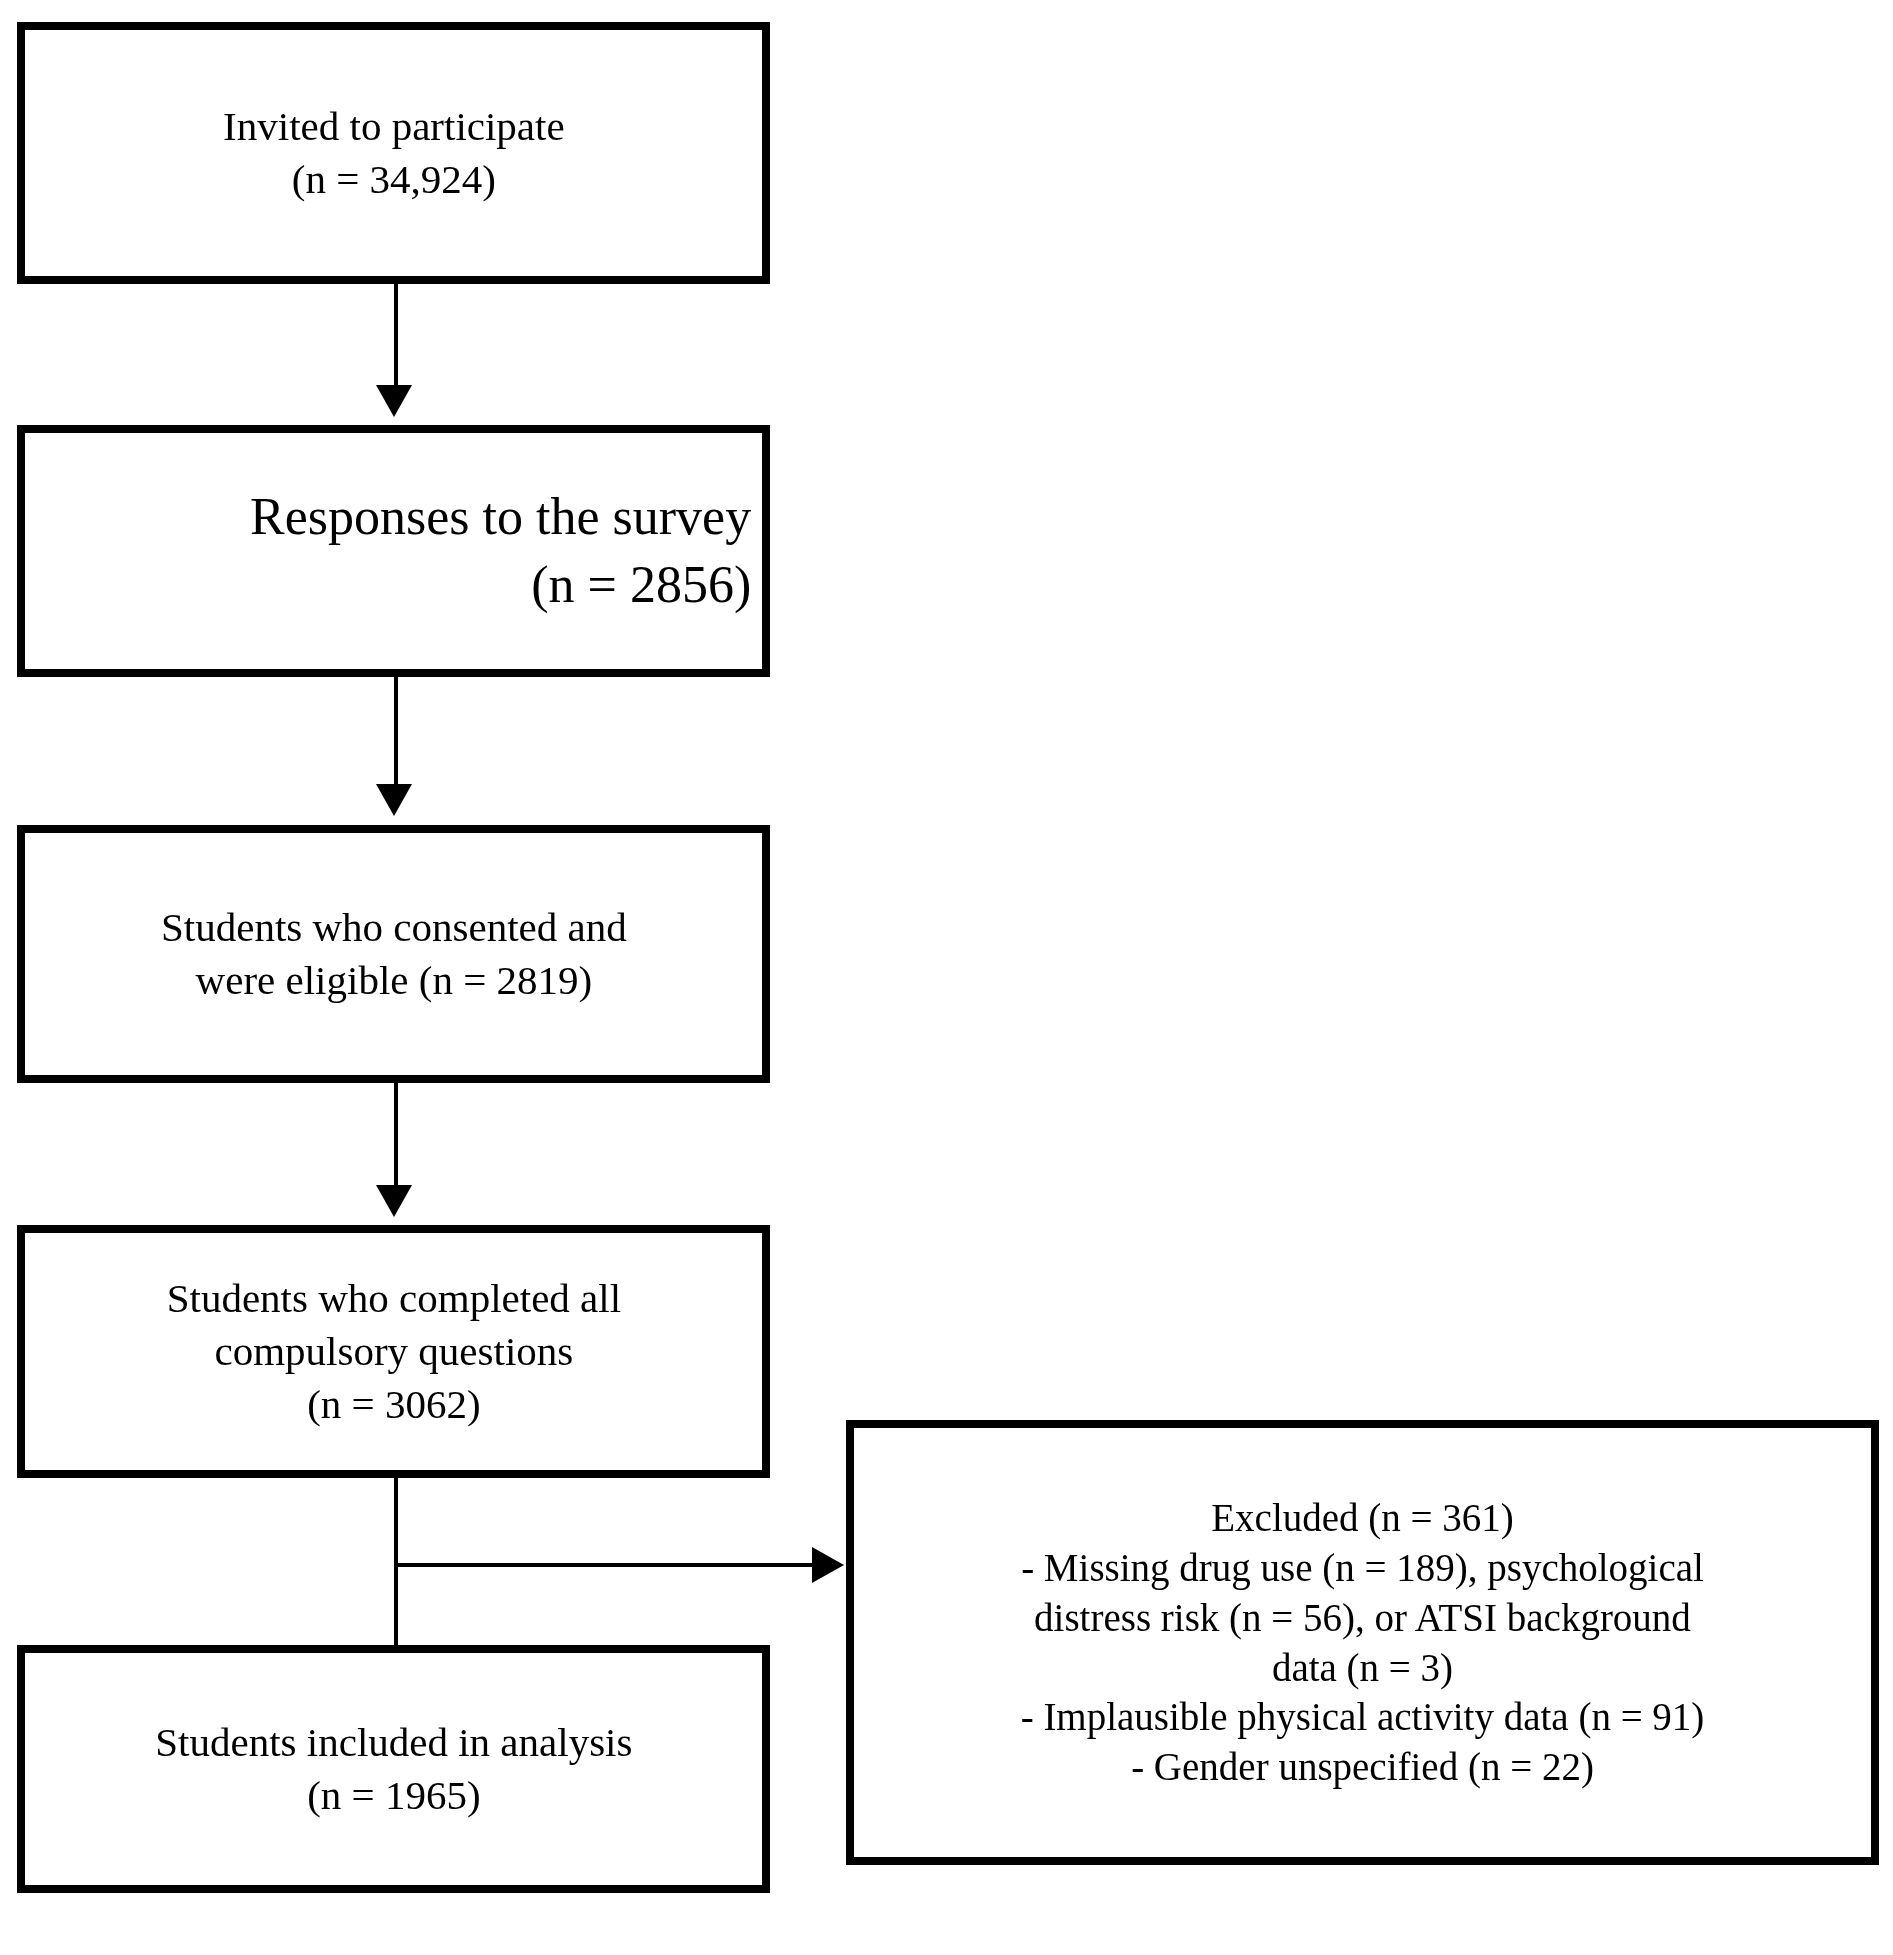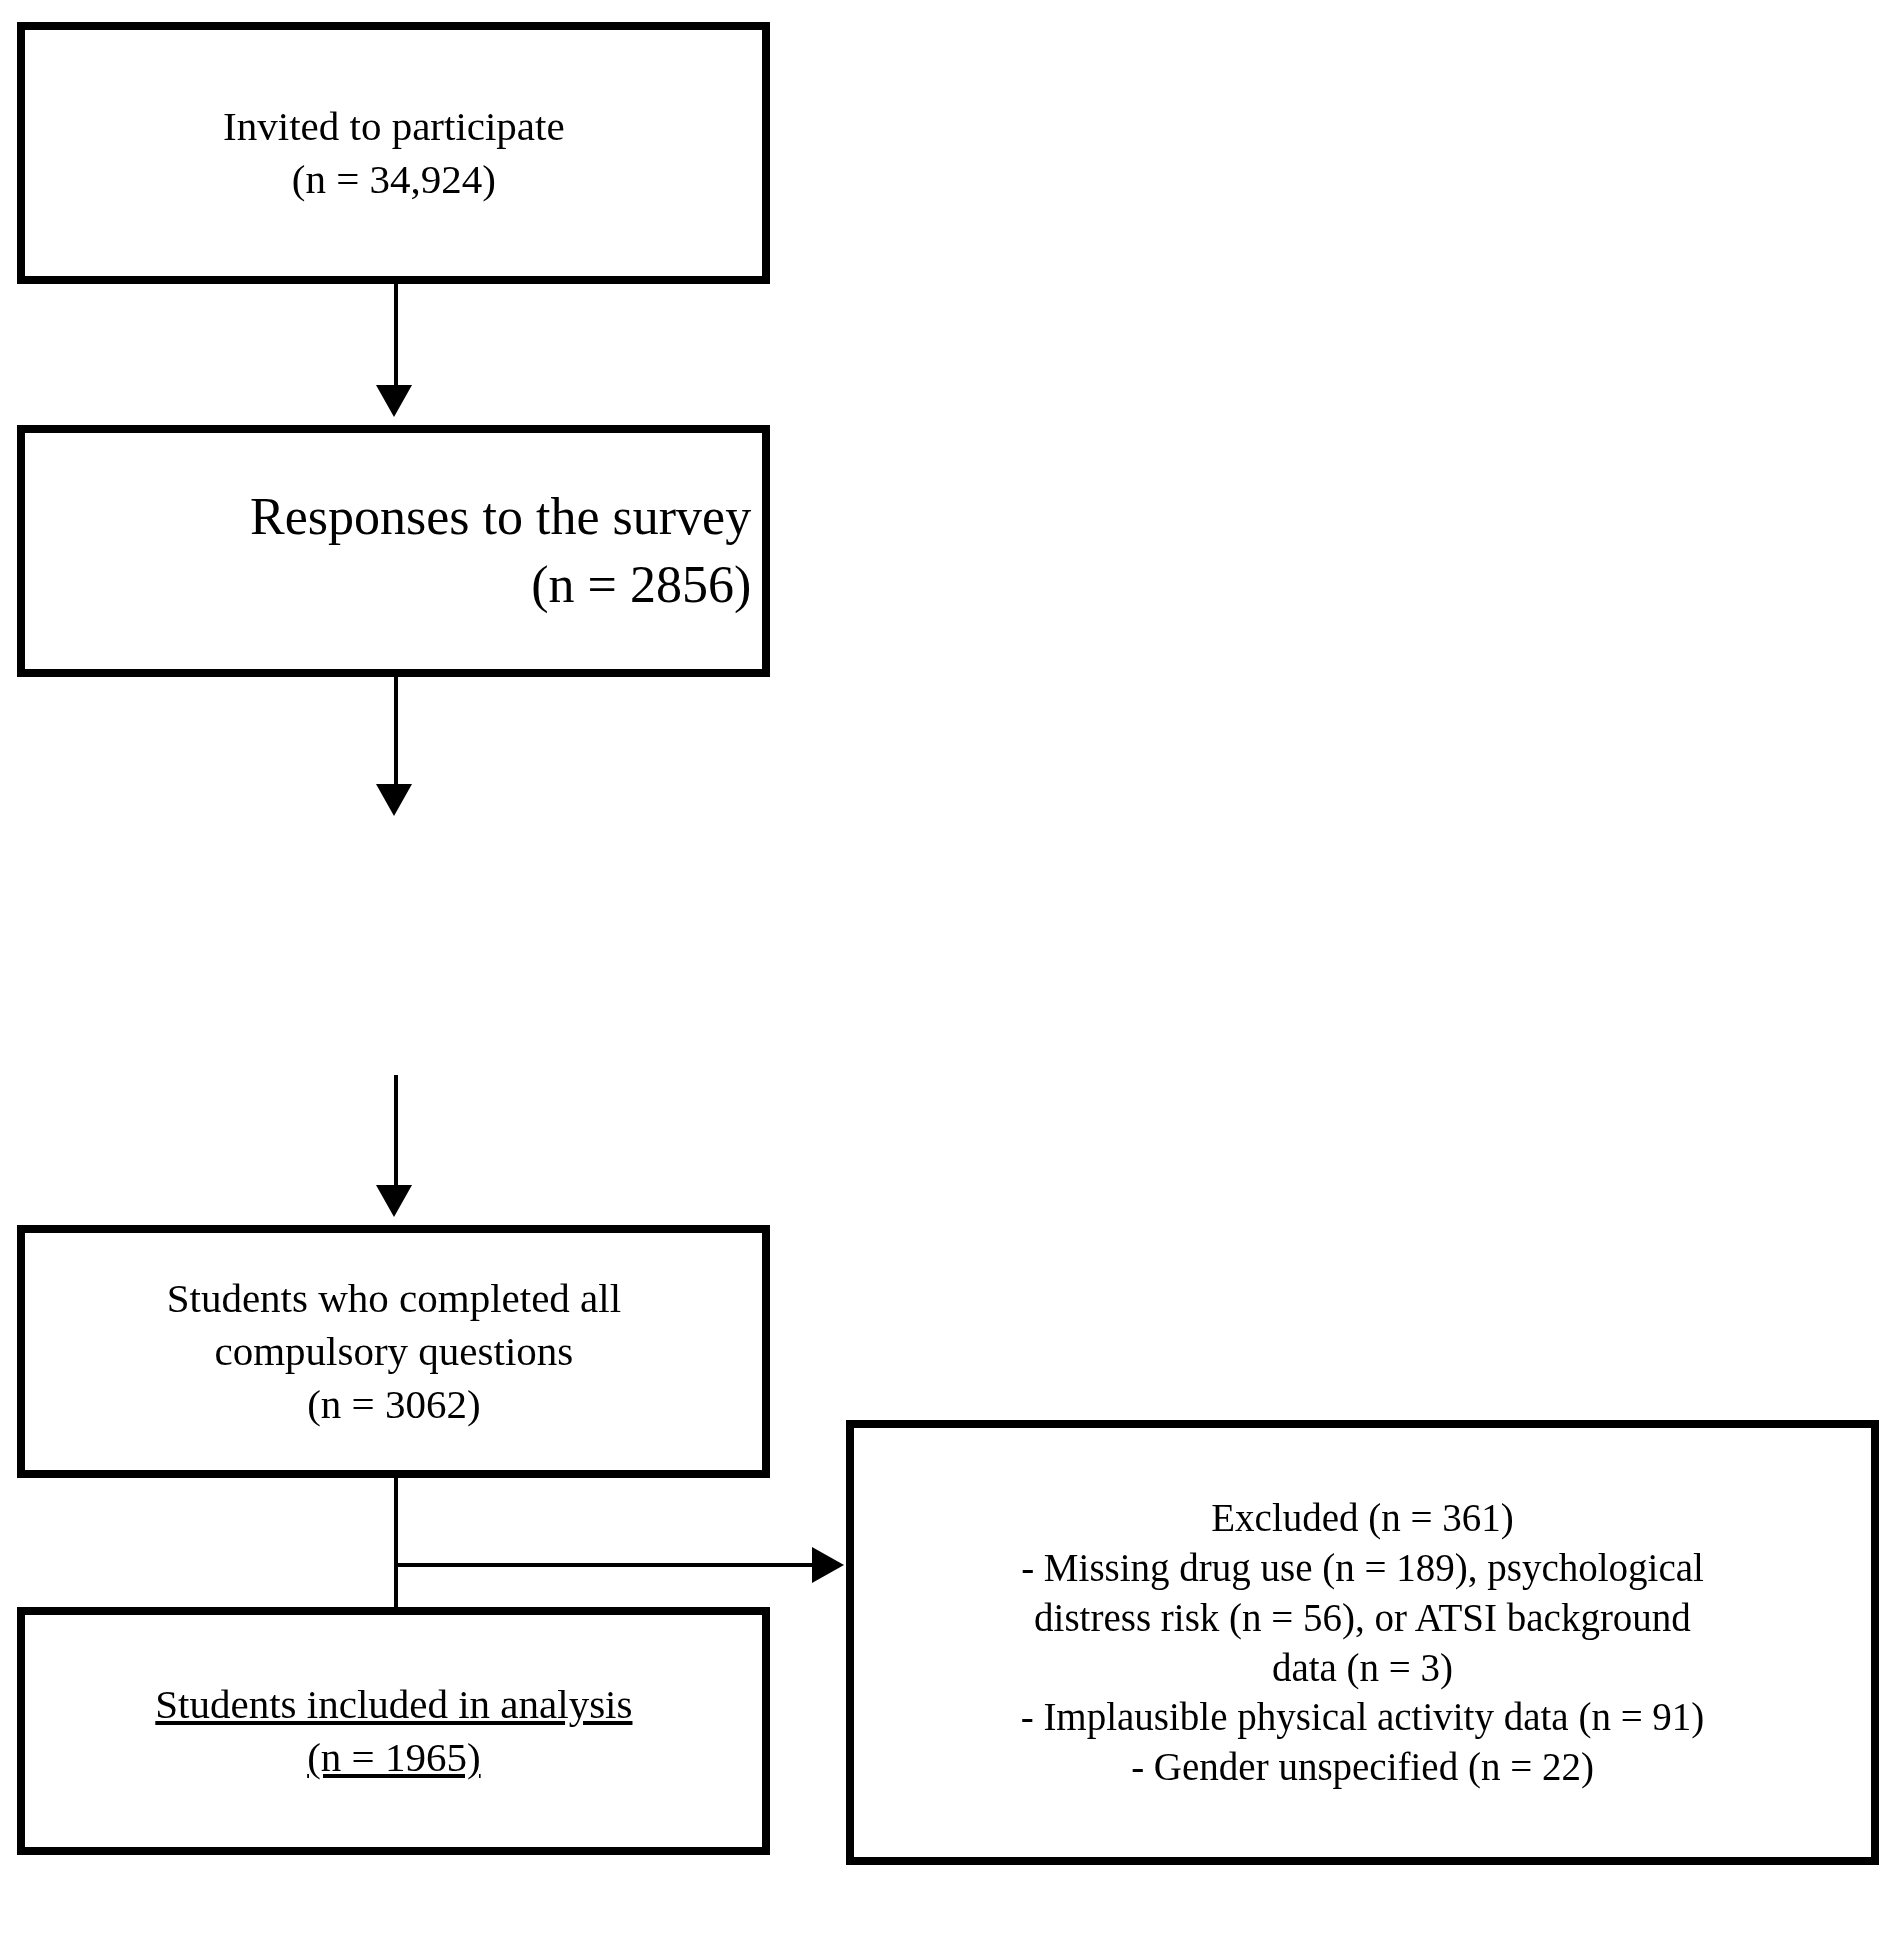--- a/index.html
+++ b/index.html
@@ -36,21 +36,21 @@
     white-space: pre-line;
   }
 
   
   .col-left { left: 17.4px; width: 753px; margin-top: 8px; }
 
   #node-invited    { top: 14.3px;   height: 262px; font-size: 41px; }
   #node-responses  { top: 417px;  height: 252px; font-size: 52px; text-align: right; }
   #node-consented  { top: 817px; height: 258px; font-size: 41px; }
   #node-completed  { top: 1217px; height: 253px; font-size: 41px; }
-  #node-included   { top: 1599px; height: 248px; font-size: 41px; text-decoration: underline; }
+  #node-included   { top: 1637px; height: 248px; font-size: 41px; }
 
   #node-excluded {
     left: 846px;
     top: 1420px;
     width: 1033px;
     height: 445px;
     font-size: 39px;
     line-height: 1.28;
   }
   #node-excluded .txt { padding: 0 15px; }
@@ -117,20 +117,24 @@
   <div class="arrow-down" id="conn1-arrow"></div>
 
   <div class="node col-left" id="node-responses">
     <span class="txt">Responses to the survey
 (n = 2856)</span>
   </div>
 
   <div class="vline" id="conn2-line"></div>
   <div class="arrow-down" id="conn2-arrow"></div>
 
+  <div class="node col-left" id="node-consented">
+    <span class="txt">Students who consented and
+were eligible (n = 2819)</span>
+  </div>
 
   <div class="vline" id="conn3-line"></div>
   <div class="arrow-down" id="conn3-arrow"></div>
 
   <div class="node col-left" id="node-completed">
     <span class="txt">Students who completed all
 compulsory questions
 (n = 3062)</span>
   </div>
 

